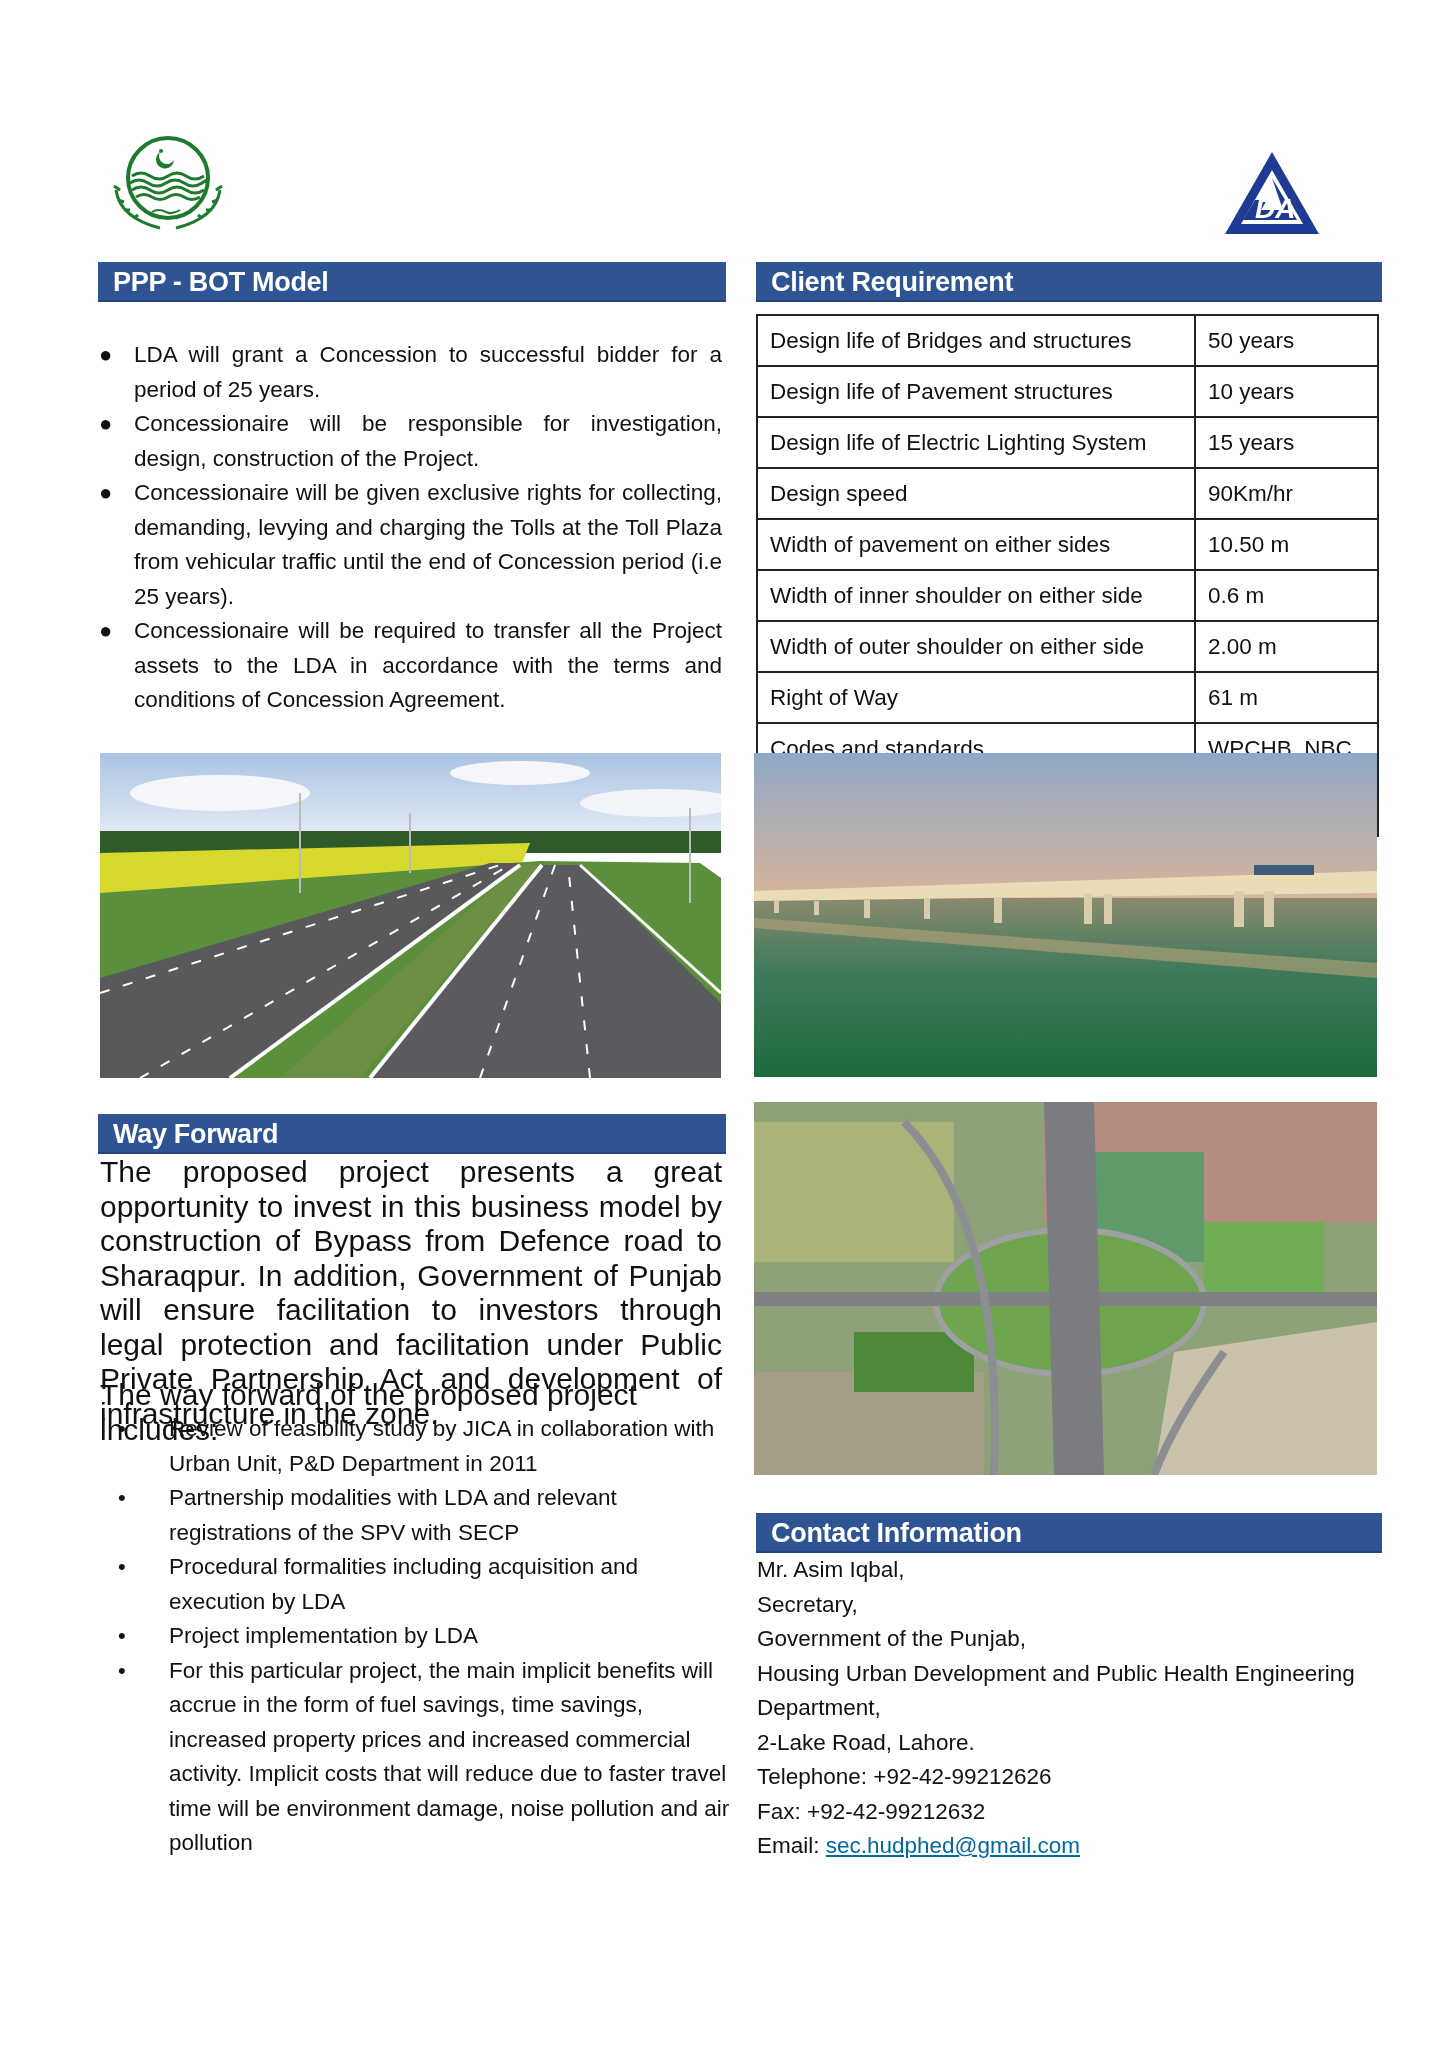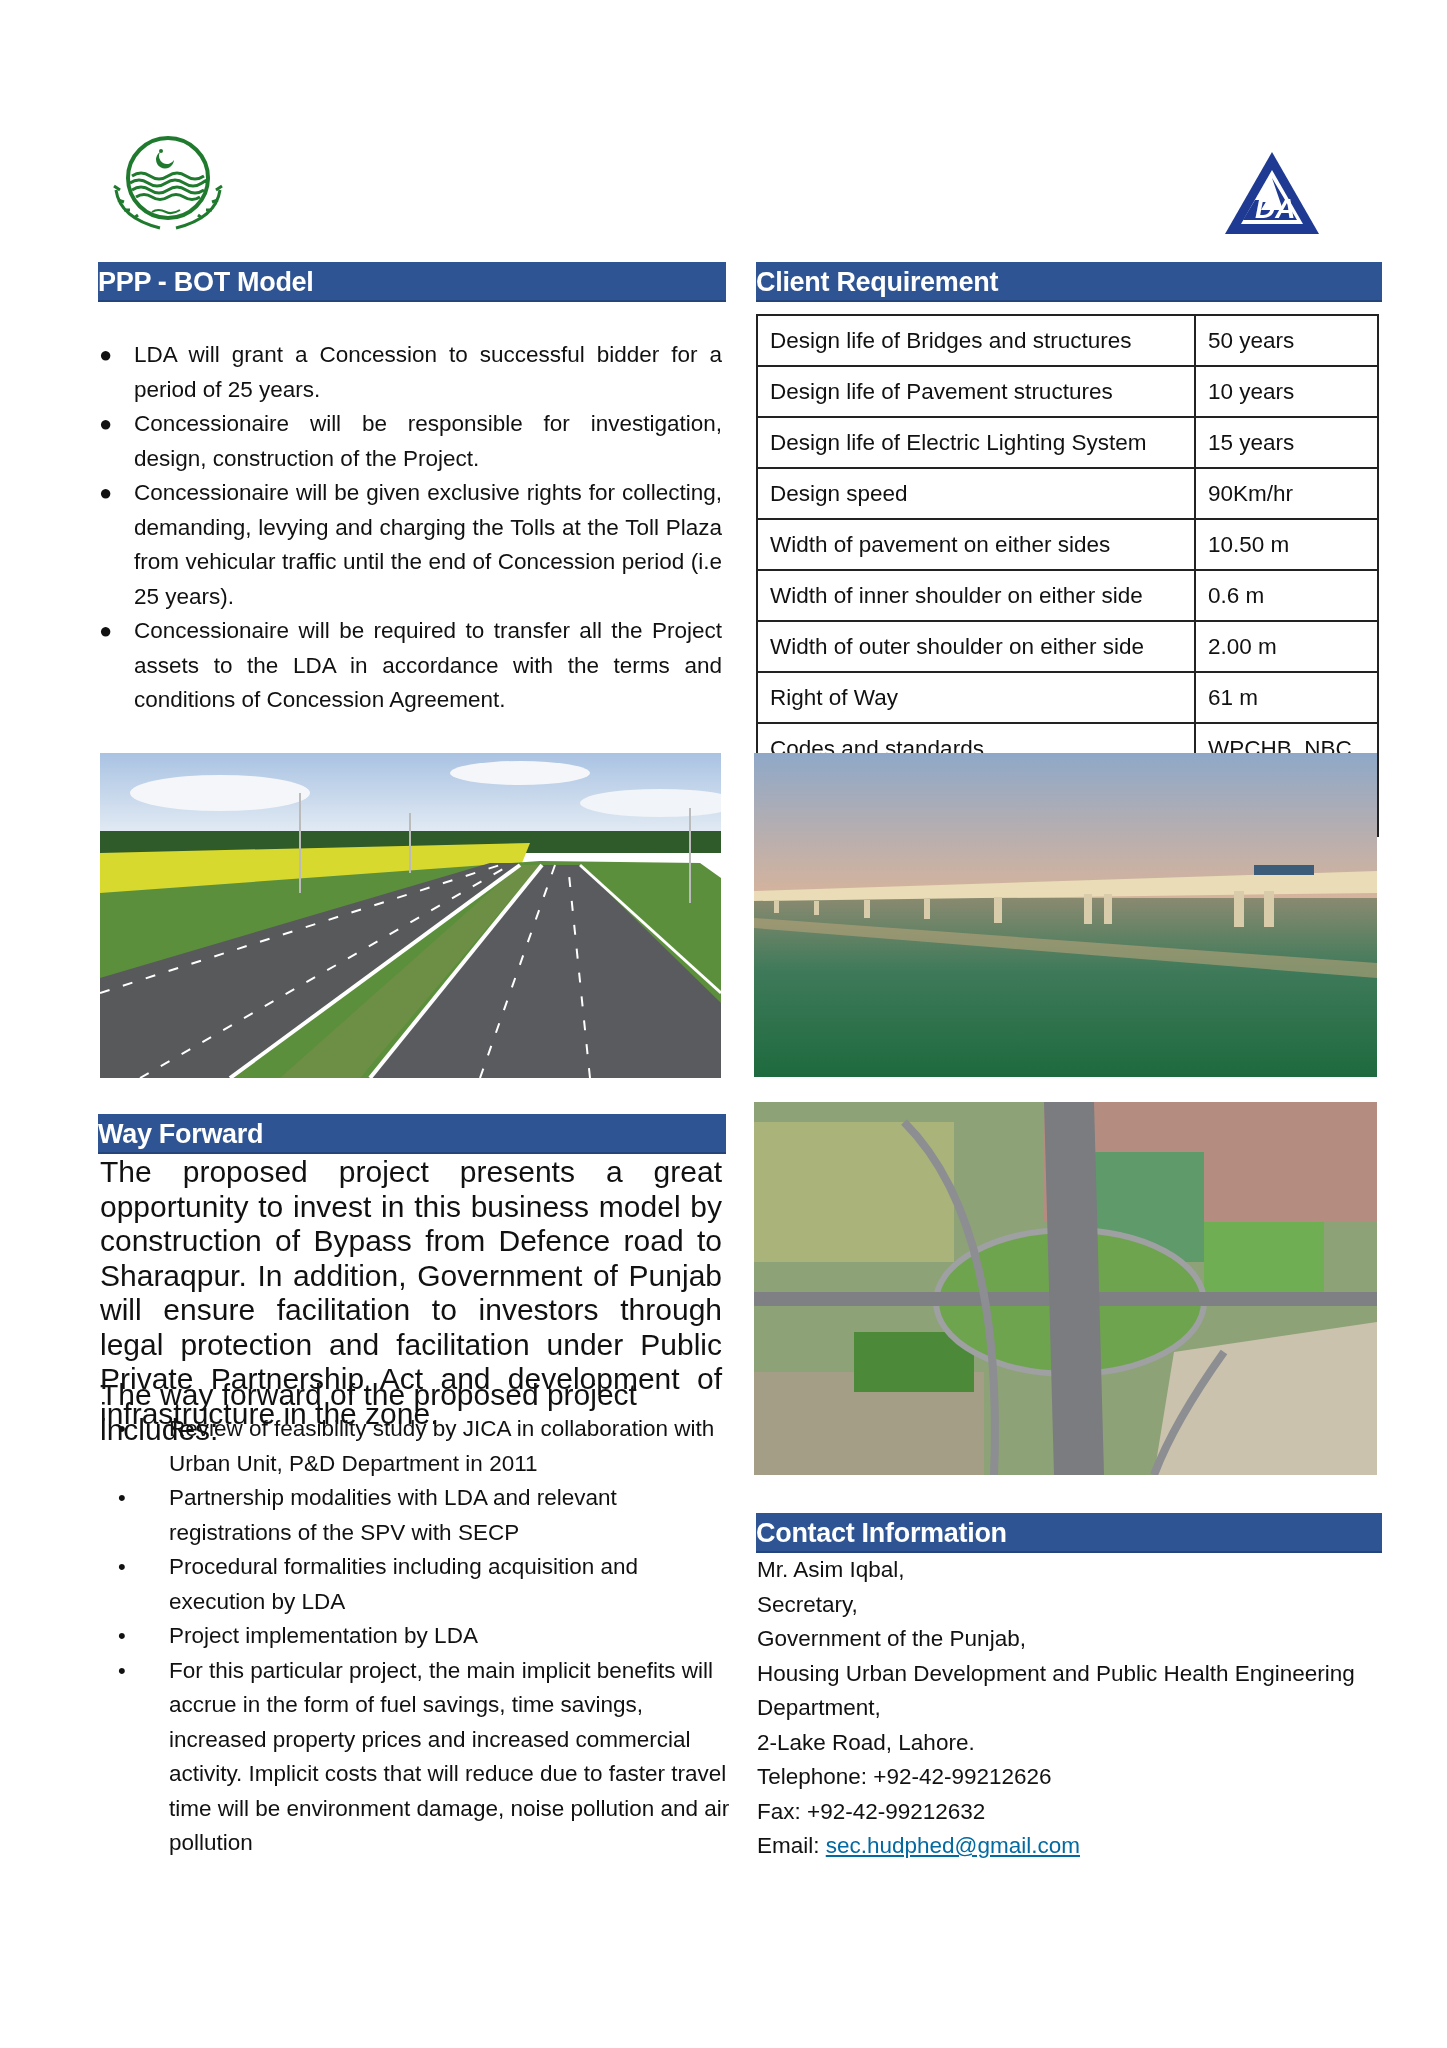--- a/index.html
+++ b/index.html
@@ -1,21 +1,21 @@
 <!DOCTYPE html>
 <html><head>
 <meta charset="utf-8">
 <style>
   html, body { margin: 0; padding: 0; background: #ffffff; }
   body { width: 1447px; height: 2048px; position: relative; overflow: hidden;
          font-family: "Liberation Sans", sans-serif; color: #111; }
   .abs { position: absolute; }
 
   .section-bar { background: #2e5494; color: #fff; font-weight: bold; font-size: 27px;
-                 height: 40px; line-height: 40px; padding-left: 0; box-sizing: border-box;
+                 height: 40px; line-height: 40px; padding-left: 15px; box-sizing: border-box;
                  letter-spacing: -0.3px; border-bottom: 2px solid #24457c; }
 
   .para { font-size: 30px; line-height: 34.5px; text-align: justify; }
   ul.bul { list-style: none; margin: 0; padding: 0; }
   ul.bul li { position: relative; }
   ul.bul li .dot { position: absolute; font-size: 22px; }
 
   #ppp-list li { padding-left: 35px; font-size: 22.5px; line-height: 34.5px; text-align: justify; }
   #ppp-list li .dot { left: 0; top: 0; }
 

